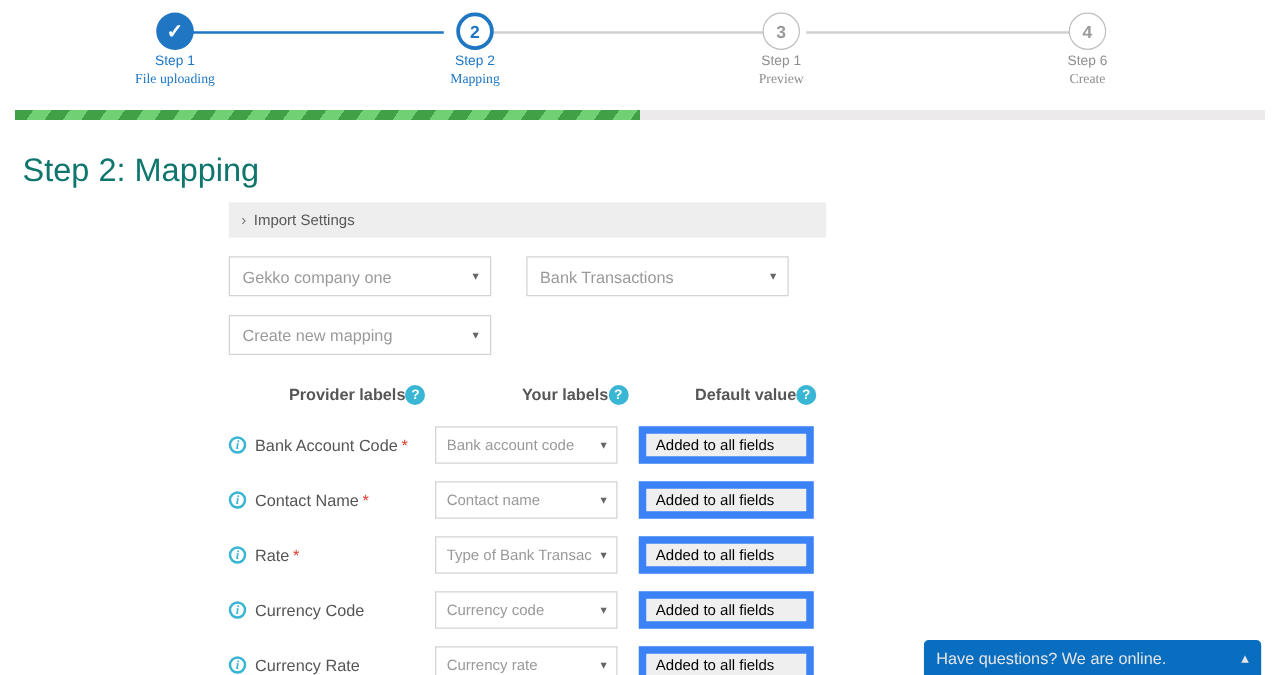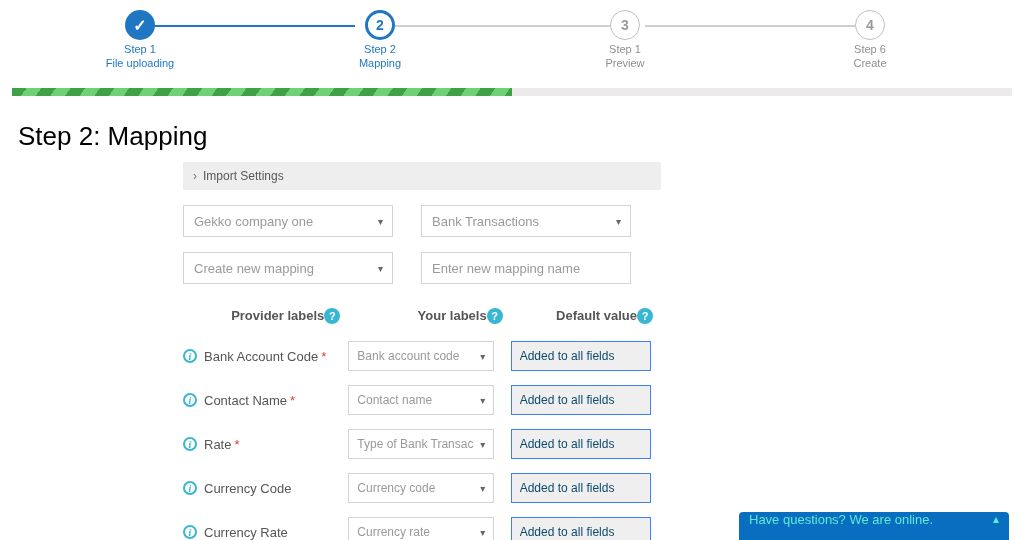--- a/index.html
+++ b/index.html
@@ -55,21 +55,21 @@
     border: 3px solid #1f77c4;
     color: #1f77c4;
     font-size: 14px;
   }
   .step.pending .circle {
     border: 1px solid #c0c0c0;
     color: #9a9a9a;
     font-size: 14px;
   }
   .step .title { color: inherit; }
-  .step .subtitle { margin-top: 2px; }
+  .step .subtitle { margin-top: 2px; font-family: Liberation Serif, serif; }
   .step.completed .title, .step.completed .subtitle { color: #1f77c4; }
   .step.active   .title, .step.active   .subtitle   { color: #1f77c4; }
   .step.pending  .title, .step.pending  .subtitle   { color: #8f8f8f; }
 
   .step-1 { left: 100px; }
   .step-2 { left: 340px; }
   .step-3 { left: 585px; }
   .step-4 { left: 830px; }
 
   
@@ -86,21 +86,21 @@
       125deg,
       #3fa045 0, #3fa045 12px,
       #6fd074 12px, #6fd074 24px
     );
   }
 
   
   h1.page-title {
     font-weight: 400;
     font-size: 26px;
-    color: #000000;
+    color: #0f766e;
     margin: 25px 0 10px 18px;
   }
 
   
   .panel {
     margin-left: 183px;
     width: 478px;
   }
   .panel-header {
     background: #eeeeee;
@@ -206,41 +206,42 @@
     font-size: 12px;
     position: relative;
     display: flex; align-items: center;
     padding: 0 8px;
   }
   .map-select .caret {
     position: absolute; right: 8px; top: 50%; transform: translateY(-50%);
     font-size: 10px; color: #666;
   }
   .def-input {
-    border: 1px solid #3b82f6;
+    border: 6px solid #3b82f6;
     height: 30px;
     width: 140px;
     background: #efefef;
-    color: #0c4a6e;
+    color: #000000;
     font-size: 12px;
     padding: 0 8px;
     display: flex; align-items: center;
   }
 
   
   .chat-bar {
     position: fixed;
     right: 15px;
     bottom: 0;
     width: 270px;
     height: 28px;
     background: #0a6ec0;
-    color: #5eead4;
+    color: #e5e5e5;
     font-size: 13px;
     display: flex;
+    align-items: center;
     padding: 0 10px;
     border-top-left-radius: 4px;
     border-top-right-radius: 4px;
   }
   .chat-bar .chev {
     margin-left: auto;
     font-size: 12px;
   }
 </style>
 </head>
@@ -294,23 +295,20 @@
     <div class="select-box">
       <span>Bank Transactions</span>
       <span class="caret">▾</span>
     </div>
   </div>
 
   <div class="selector-row">
     <div class="select-box">
       <span>Create new mapping</span>
       <span class="caret">▾</span>
-    </div>
-    <div class="text-box">
-      <span>Enter new mapping name</span>
     </div>
   </div>
 
   <table class="map-table">
     <thead>
       <tr>
         <th class="col-prov">
           <span>Provider labels</span>
           <span class="help-badge">?</span>
         </th>

